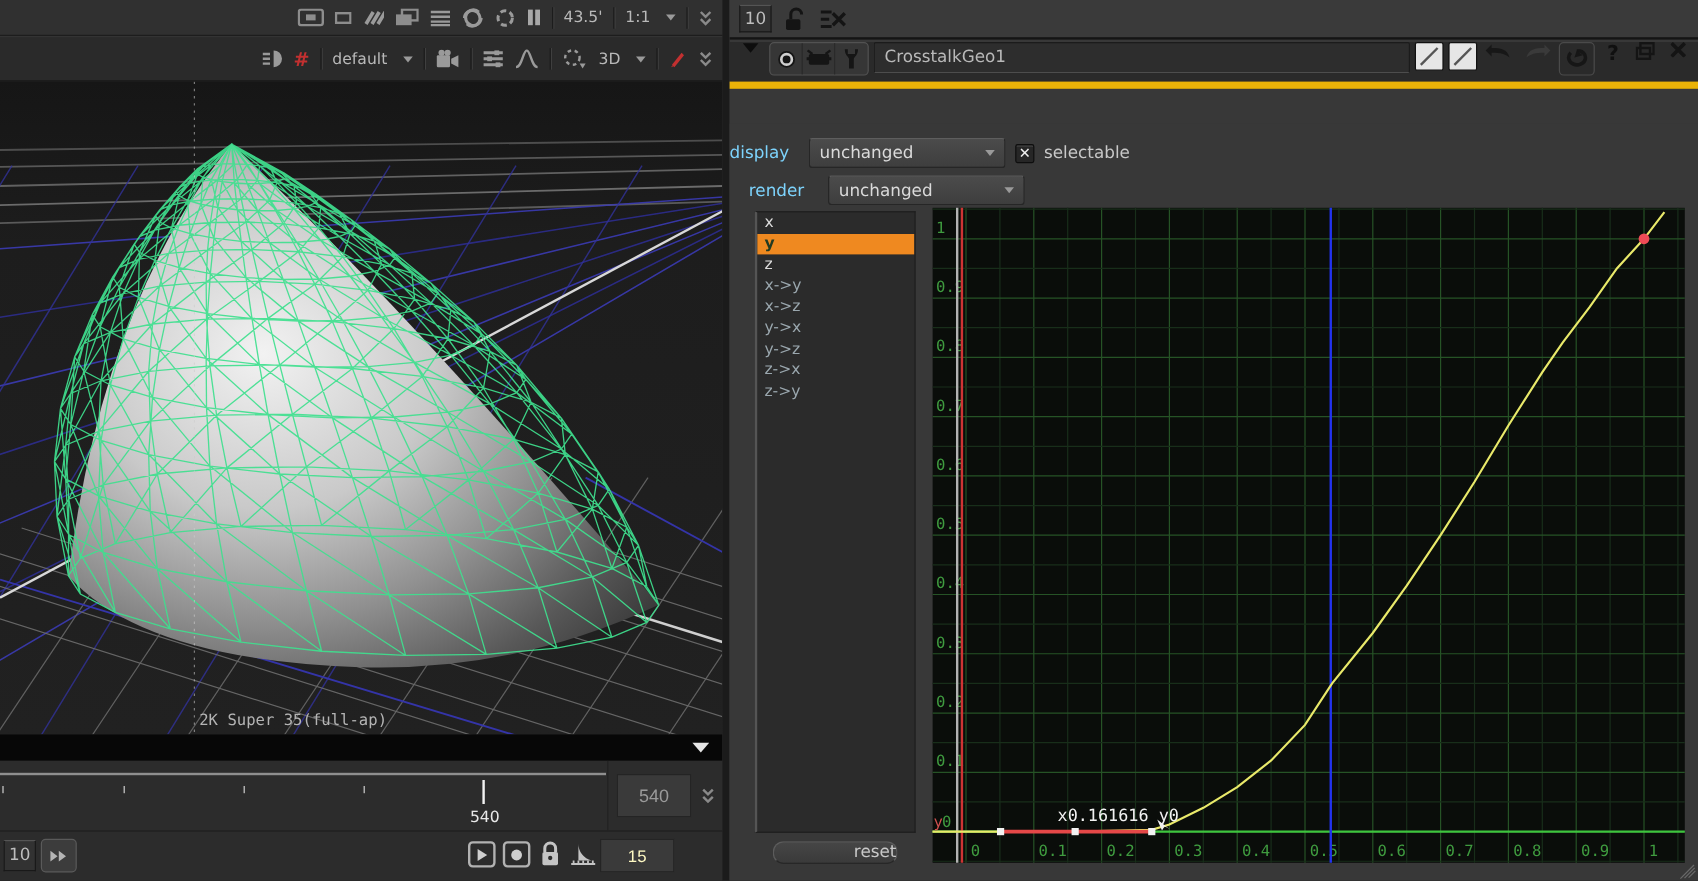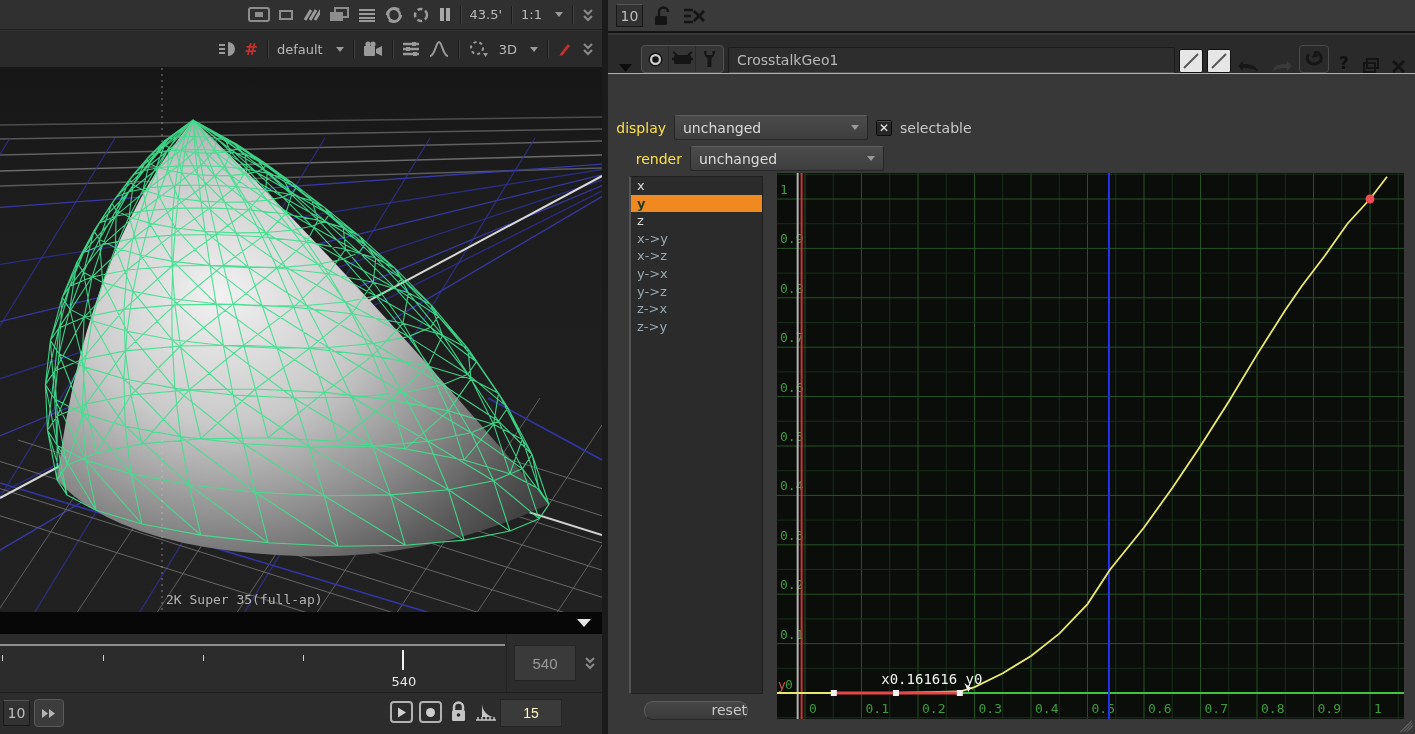--- a/index.html
+++ b/index.html
@@ -22,29 +22,29 @@
   #vtransport{left:0;top:692px;width:602px;height:42px;background:#2c2c2c;border-top:1px solid #1e1e1e}
   .nbox{background:#323232;border:1px solid #191919;border-top-color:#555;color:#bdbdbd;text-align:center;font-size:14px;font-family:"DejaVu Sans",sans-serif}
   input.nbox{outline:none}
   .graybox{background:#3a3a3a;border:1px solid #242424;color:#9a9a9a;text-align:center;font-size:15px}
   .playtick{position:absolute;width:1px;height:6px;background:#cfcfcf;top:21px}
   
   #seam{left:602px;top:0;width:6px;height:734px;background:#1b1b1b}
   
   #props{left:608px;top:0;width:807px;height:734px;background:#383838}
   #ptop{left:608px;top:0;width:807px;height:33px;background:#3a3a3a;border-bottom:2px solid #141414;display:flex;align-items:center;gap:10px;padding-left:8px}
-  #phead{left:608px;top:35px;width:807px;height:39px;background:#2a2a2a;border-bottom:1px solid #eab308;display:flex;align-items:flex-end;gap:4px;padding:0 6px}
+  #phead{left:608px;top:35px;width:807px;height:39px;background:#2a2a2a;border-bottom:6px solid #eab308;display:flex;align-items:flex-start;gap:4px;padding:0 6px}
   #ptabs{left:608px;top:74px;width:807px;height:29px;background:#333;padding-left:10px;display:flex;align-items:flex-end;gap:2px}
   .tab{padding:5px 20px 6px;border-radius:6px 6px 0 0;font-size:14px}
   .tab.active{background:#454545;border:1px solid #5a5a5a;border-bottom:none;color:#d8d8d8}
   .tab.inactive{background:#3a3a3a;border:1px solid #444;border-bottom:none;color:#bdbdbd}
   #pbody{left:608px;top:103px;width:807px;height:631px;background:#383838}
   .frow{position:absolute;display:flex;align-items:center;gap:8px}
-  .flabel{width:58px;text-align:right;color:#fde047;font-size:14px}
-  .dropdown{width:194px;height:25px;background:linear-gradient(#4b4b4b,#3e3e3e);border:1px solid #262626;border-top-color:#5e5e5e;border-radius:3px;display:flex;align-items:center;padding:0 8px;color:#dadada;font-size:14px}
+  .flabel{width:58px;color:#7dd3fc;font-size:14px}
+  .dropdown{width:164px;height:25px;background:linear-gradient(#4b4b4b,#3e3e3e);border:1px solid #262626;border-top-color:#5e5e5e;border-radius:3px;display:flex;align-items:center;padding:0 8px;color:#dadada;font-size:14px}
   .dropdown .carat{margin-left:auto}
   .checkbox{width:16px;height:16px;background:#262626;border:1px solid #0e0e0e;box-shadow:inset 0 1px 0 #4a4a4a;border-radius:2px;display:flex;align-items:center;justify-content:center;color:#f0f0f0;font-size:12px;font-weight:bold;line-height:1}
   #chanlist{position:absolute;left:21px;top:73px;width:134px;height:518px;background:#2b2b2b;border:1px solid #1f1f1f;border-left:2px solid #555;overflow:hidden}
   .litem{height:17.6px;line-height:17.6px;padding-left:6px;font-size:13px;color:#9aa7ae;white-space:nowrap}
   .litem.axis{color:#dcdcdc}
   .litem.selected{background:#ef8920;color:#223a22;font-weight:bold}
   #resetbtn{position:absolute;left:36px;top:598px;width:104px;height:19px;background:linear-gradient(#464646,#3a3a3a);border:1px solid #5c5c5c;border-bottom-color:#272727;border-radius:9px;color:#c9c9c9;font-size:14px;text-align:right;line-height:17px}
   #curve-svg{position:absolute;left:777px;top:173px}
   .grip{position:absolute;background:#6a6a6a;height:1px;transform:rotate(-45deg)}
   svg text{font-family:"DejaVu Sans Mono","Liberation Mono",monospace}

